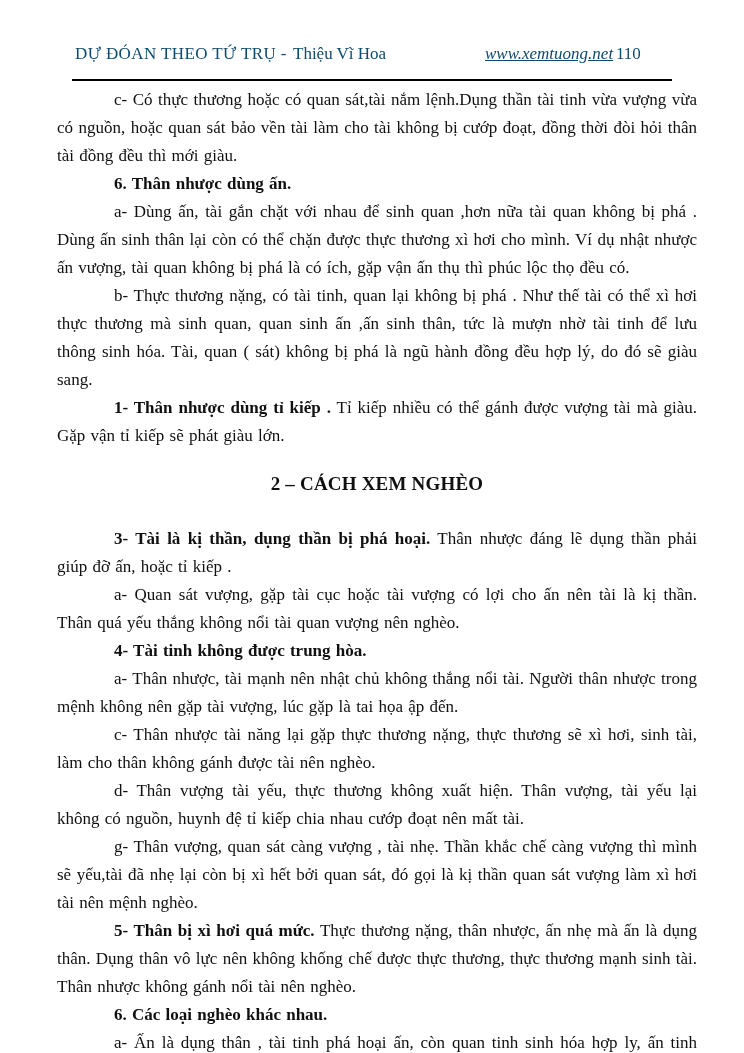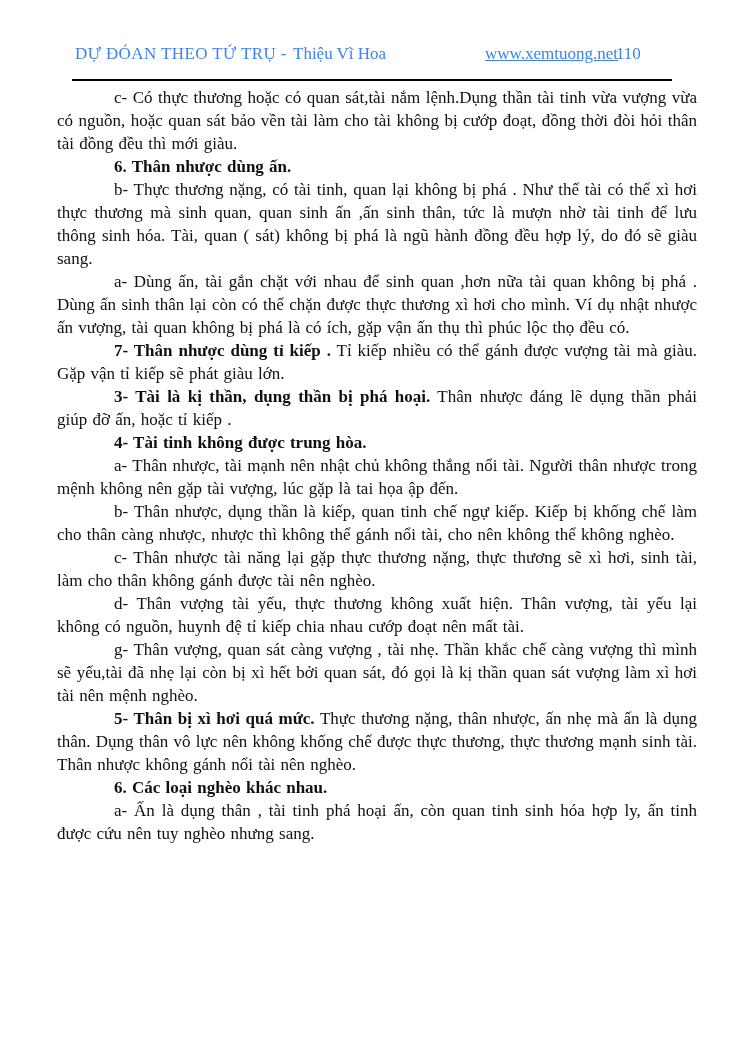--- a/index.html
+++ b/index.html
@@ -14,44 +14,44 @@
     background: #ffffff;
     font-family: "Liberation Serif", serif;
     color: #101010;
     overflow: hidden;
   }
   .hdr-item {
     position: absolute;
     top: 44px;
     font-size: 17px;
     white-space: nowrap;
-    color: #3b82f6;
+    color: #0c4a6e;
   }
   .hdr-title   { left: 75px;  letter-spacing: 0.4px; }
   .hdr-author  { left: 293px; }
-  .hdr-site    { left: 485px; text-decoration: underline; }
+  .hdr-site    { left: 485px; text-decoration: underline; font-style: italic; }
   .hdr-page    { left: 616px; }
   .hdr-rule {
     position: absolute;
     left: 72px;
     top: 79px;
     width: 600px;
     height: 2px;
     background: #000000;
   }
   .doc-body {
     position: absolute;
     left: 57px;
     top: 86px;
     width: 640px;
   }
   .para {
     margin: 0;
     font-size: 17px;
-    line-height: 23px;
+    line-height: 28px;
     text-align: justify;
     text-indent: 57px;
     word-spacing: 1px;
   }
   .para b { font-weight: bold; }
   .section-heading {
     margin: 23px 0 30px 0;
     text-align: center;
     text-indent: 0;
     font-size: 19px;
@@ -68,27 +68,28 @@
     <span class="hdr-item hdr-title">DỰ ĐÓAN THEO TỨ TRỤ -</span>
     <span class="hdr-item hdr-author">Thiệu Vĩ  Hoa</span>
     <a href="#" class="hdr-item hdr-site">www.xemtuong.net</a>
     <span class="hdr-item hdr-page">110</span>
     <div class="hdr-rule"></div>
   </header>
 
   <main class="doc-body" id="doc-body">
       <p class="para"><span>c- Có thực thương hoặc có quan sát,tài nắm lệnh.Dụng thần tài tinh vừa vượng vừa có nguồn, hoặc quan sát bảo vền tài làm cho tài không bị cướp đoạt, đồng thời đòi hỏi thân tài đồng đều thì mới giàu.</span></p>
       <p class="para"><b>6. Thân nhược dùng ấn.</b></p>
+      <p class="para"><span>a- Dùng ấn, tài gắn chặt với nhau để sinh quan ,hơn nữa tài quan không bị phá . Dùng ấn sinh thân lại còn có thể chặn được thực thương xì hơi cho mình. Ví dụ nhật nhược ấn vượng, tài quan không bị phá là có ích, gặp vận ấn thụ thì phúc lộc thọ đều có.</span></p>
       <p class="para"><span>b- Thực thương nặng, có tài tinh, quan lại không bị phá . Như thế tài có thể xì hơi thực thương mà sinh quan, quan sinh ấn ,ấn sinh thân, tức là mượn nhờ tài tinh để lưu thông sinh hóa. Tài, quan ( sát) không bị phá là ngũ hành đồng đều hợp lý, do đó sẽ giàu sang.</span></p>
-      <p class="para"><span>a- Dùng ấn, tài gắn chặt với nhau để sinh quan ,hơn nữa tài quan không bị phá . Dùng ấn sinh thân lại còn có thể chặn được thực thương xì hơi cho mình. Ví dụ nhật nhược ấn vượng, tài quan không bị phá là có ích, gặp vận ấn thụ thì phúc lộc thọ đều có.</span></p>
-      <p class="para"><b>7- Thân nhược dùng tỉ kiếp .</b> <span>Tỉ kiếp nhiều có thể gánh được vượng tài mà giàu. Gặp vận tỉ kiếp  sẽ phát giàu lớn.</span></p>
+      <p class="para"><b>1- Thân nhược dùng tỉ kiếp .</b> <span>Tỉ kiếp nhiều có thể gánh được vượng tài mà giàu. Gặp vận tỉ kiếp  sẽ phát giàu lớn.</span></p>
+      <h2 class="section-heading">2 – CÁCH XEM NGHÈO</h2>
       <p class="para"><b>3- Tài là kị thần, dụng thần bị phá hoại.</b> <span>Thân nhược đáng lẽ dụng thần phải giúp đỡ ấn, hoặc tỉ kiếp .</span></p>
+      <p class="para"><span>a- Quan sát vượng, gặp tài cục hoặc tài vượng có lợi cho ấn nên tài là kị thần. Thân quá yếu thắng không nổi tài quan vượng nên nghèo.</span></p>
       <p class="para"><b>4- Tài tinh không được trung hòa.</b></p>
       <p class="para"><span>a- Thân nhược, tài mạnh nên nhật chủ không thắng nổi tài. Người thân nhược trong mệnh không nên gặp tài vượng, lúc gặp là tai họa ập đến.</span></p>
-      <p class="para"><span>b- Thân nhược, dụng thần là kiếp, quan tinh chế ngự kiếp. Kiếp bị khống chế làm cho thân càng nhược, nhược thì không thể gánh nổi tài, cho nên không thể không nghèo.</span></p>
       <p class="para"><span>c- Thân nhược tài năng lại gặp thực thương nặng, thực thương sẽ xì hơi, sinh tài, làm cho thân không gánh được tài nên nghèo.</span></p>
       <p class="para"><span>d- Thân vượng tài yếu, thực thương không xuất hiện. Thân  vượng, tài yếu lại không có nguồn, huynh đệ tỉ kiếp chia nhau cướp đoạt nên mất tài.</span></p>
       <p class="para"><span>g- Thân vượng, quan sát càng vượng , tài nhẹ. Thần khắc chế càng vượng thì mình sẽ yếu,tài đã nhẹ lại còn bị xì hết bởi quan sát, đó gọi là kị thần quan sát vượng làm xì hơi tài nên mệnh nghèo.</span></p>
       <p class="para"><b>5- Thân bị xì hơi quá mức.</b> <span>Thực thương nặng, thân nhược, ấn nhẹ mà ấn là dụng thân. Dụng thân vô lực nên không khống chế được thực thương, thực thương mạnh sinh tài. Thân nhược không gánh nổi tài nên nghèo.</span></p>
       <p class="para"><b>6. Các loại nghèo khác nhau.</b></p>
       <p class="para"><span>a- Ấn là dụng thân , tài tinh phá hoại ấn, còn quan tinh sinh hóa hợp ly, ấn  tinh được cứu nên tuy nghèo nhưng sang.</span></p>
     </main>
 </div>
 
 </body></html>

